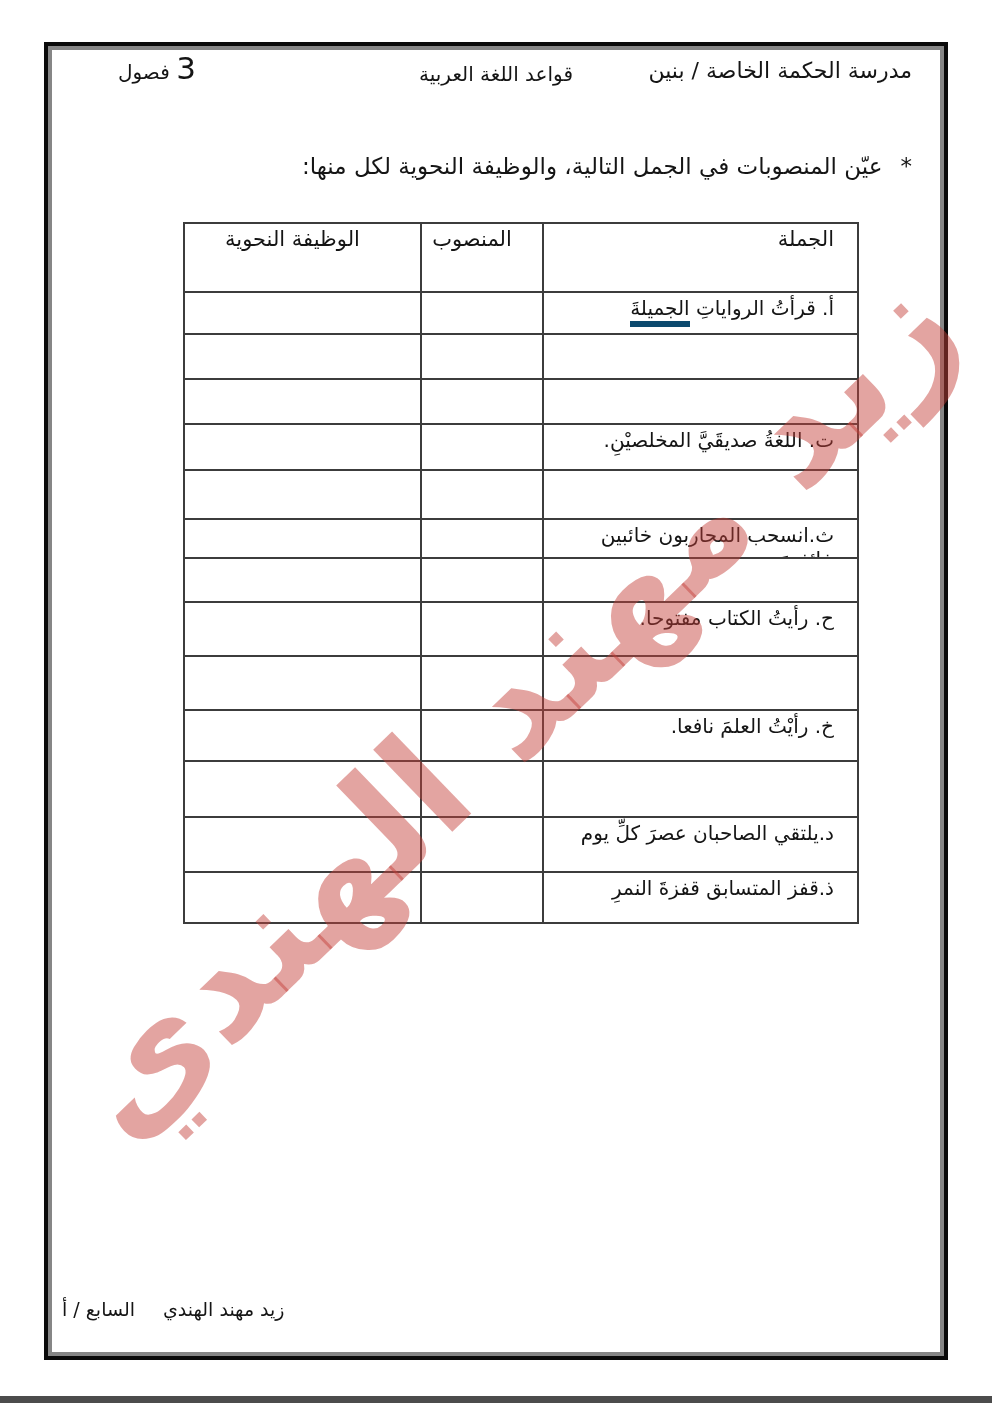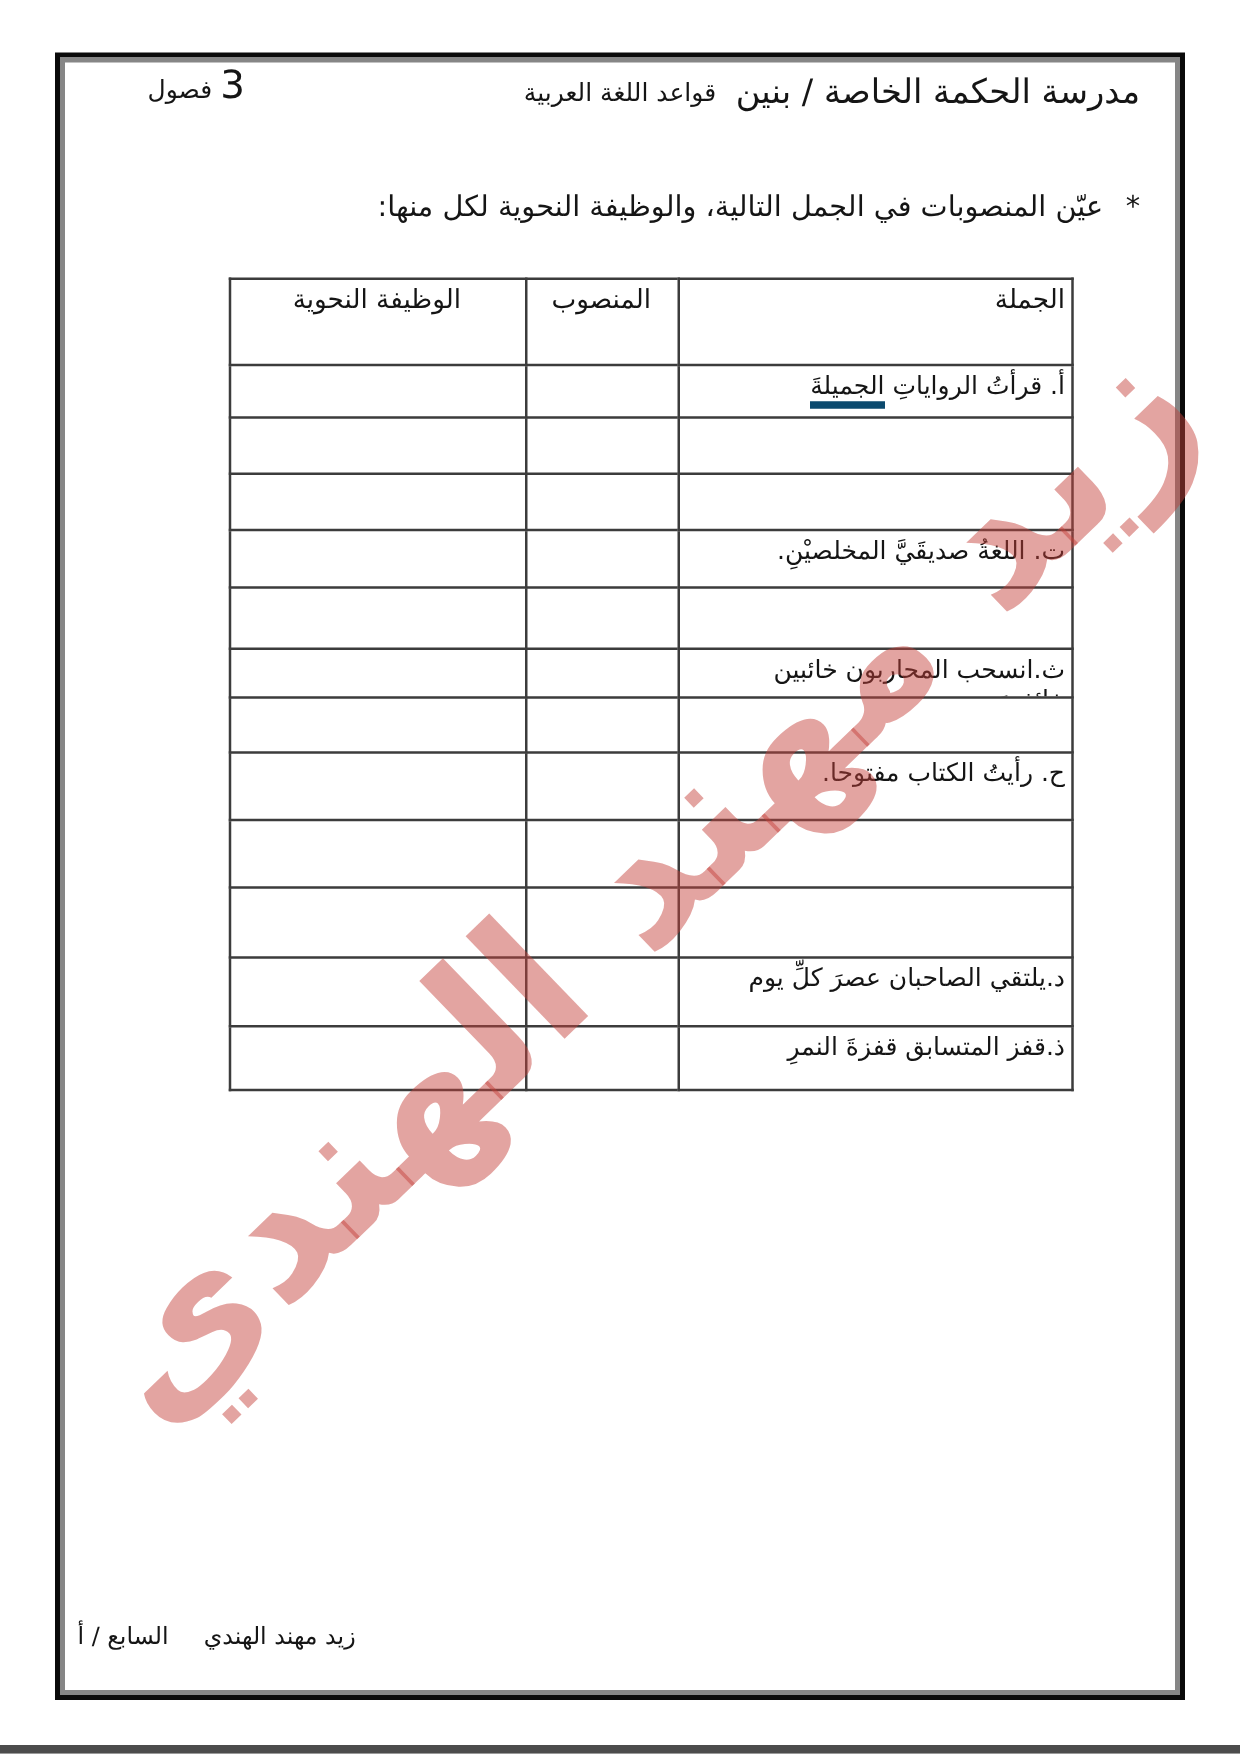--- a/index.html
+++ b/index.html
@@ -23,21 +23,21 @@
     border: 4px solid #868686;
   }
   .bottom-strip {
     position: absolute; left: 0; bottom: 0;
     width: 992px; height: 7px;
     background: #4c4c4c;
   }
   
   .hdr-school {
     position: absolute; top: 58px; right: 80px;
-    font-size: 27px; direction: rtl; white-space: nowrap;
+    font-size: 22px; direction: rtl; white-space: nowrap;
   }
   .hdr-subject {
     position: absolute; top: 62px; left: 0; right: 0;
     text-align: center; font-size: 20px; direction: rtl;
   }
   .hdr-sections {
     position: absolute; top: 50px; left: 118px;
     direction: rtl; font-size: 20px; white-space: nowrap;
   }
   .hdr-sections .num { font-size: 31px; }
@@ -49,21 +49,21 @@
   }
   
   table.worksheet {
     position: absolute; left: 183px; top: 222px;
     border-collapse: collapse; table-layout: fixed;
     direction: rtl;
   }
   .worksheet th, .worksheet td {
     border: 2px solid #3c3c3c;
     vertical-align: top;
-    padding: 3px 5px 0 3px;
+    padding: 3px 23px 0 3px;
     font-weight: 400;
     overflow: hidden;
   }
   .worksheet thead tr { height: 69px; }
   .worksheet th { font-size: 21px; }
   .th-sentence { text-align: right; }
   .th-mansub, .th-function { text-align: center; }
   .worksheet td { font-size: 20px; line-height: 24px; text-align: right; }
   .und { border-bottom: 6px solid #0c4a6e; padding-bottom: 1px; }
   .clip { height: 34px; overflow: hidden; }
@@ -163,20 +163,25 @@
     <tr style="height:54px">
       <td>ح. رأيتُ الكتاب مفتوحا.</td>
       <td></td>
       <td></td>
     </tr>
     <tr style="height:54px">
       <td></td>
       <td></td>
       <td></td>
     </tr>
+    <tr style="height:51px">
+      <td>خ. رأيْتُ العلمَ نافعا.</td>
+      <td></td>
+      <td></td>
+    </tr>
     <tr style="height:56px">
       <td></td>
       <td></td>
       <td></td>
     </tr>
     <tr style="height:55px">
       <td>د.يلتقي الصاحبان عصرَ كلِّ يوم</td>
       <td></td>
       <td></td>
     </tr>

